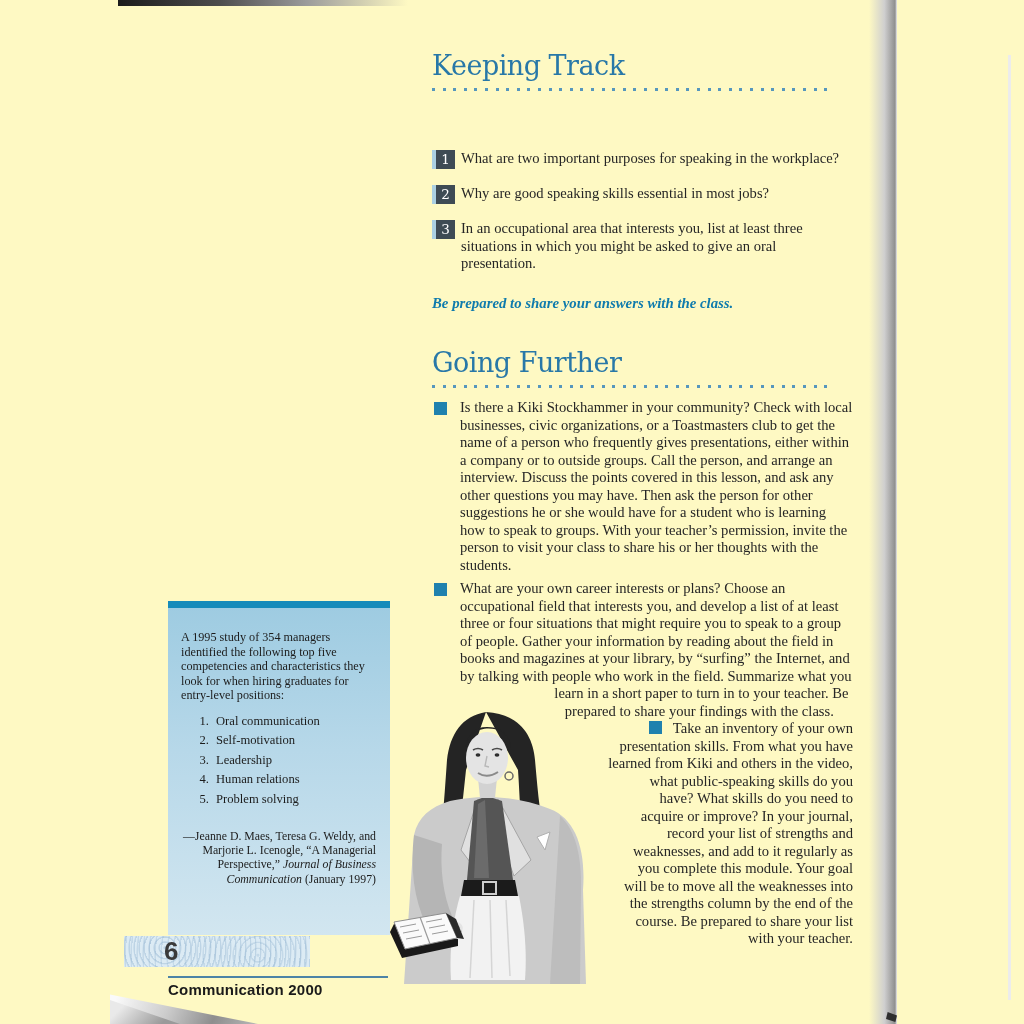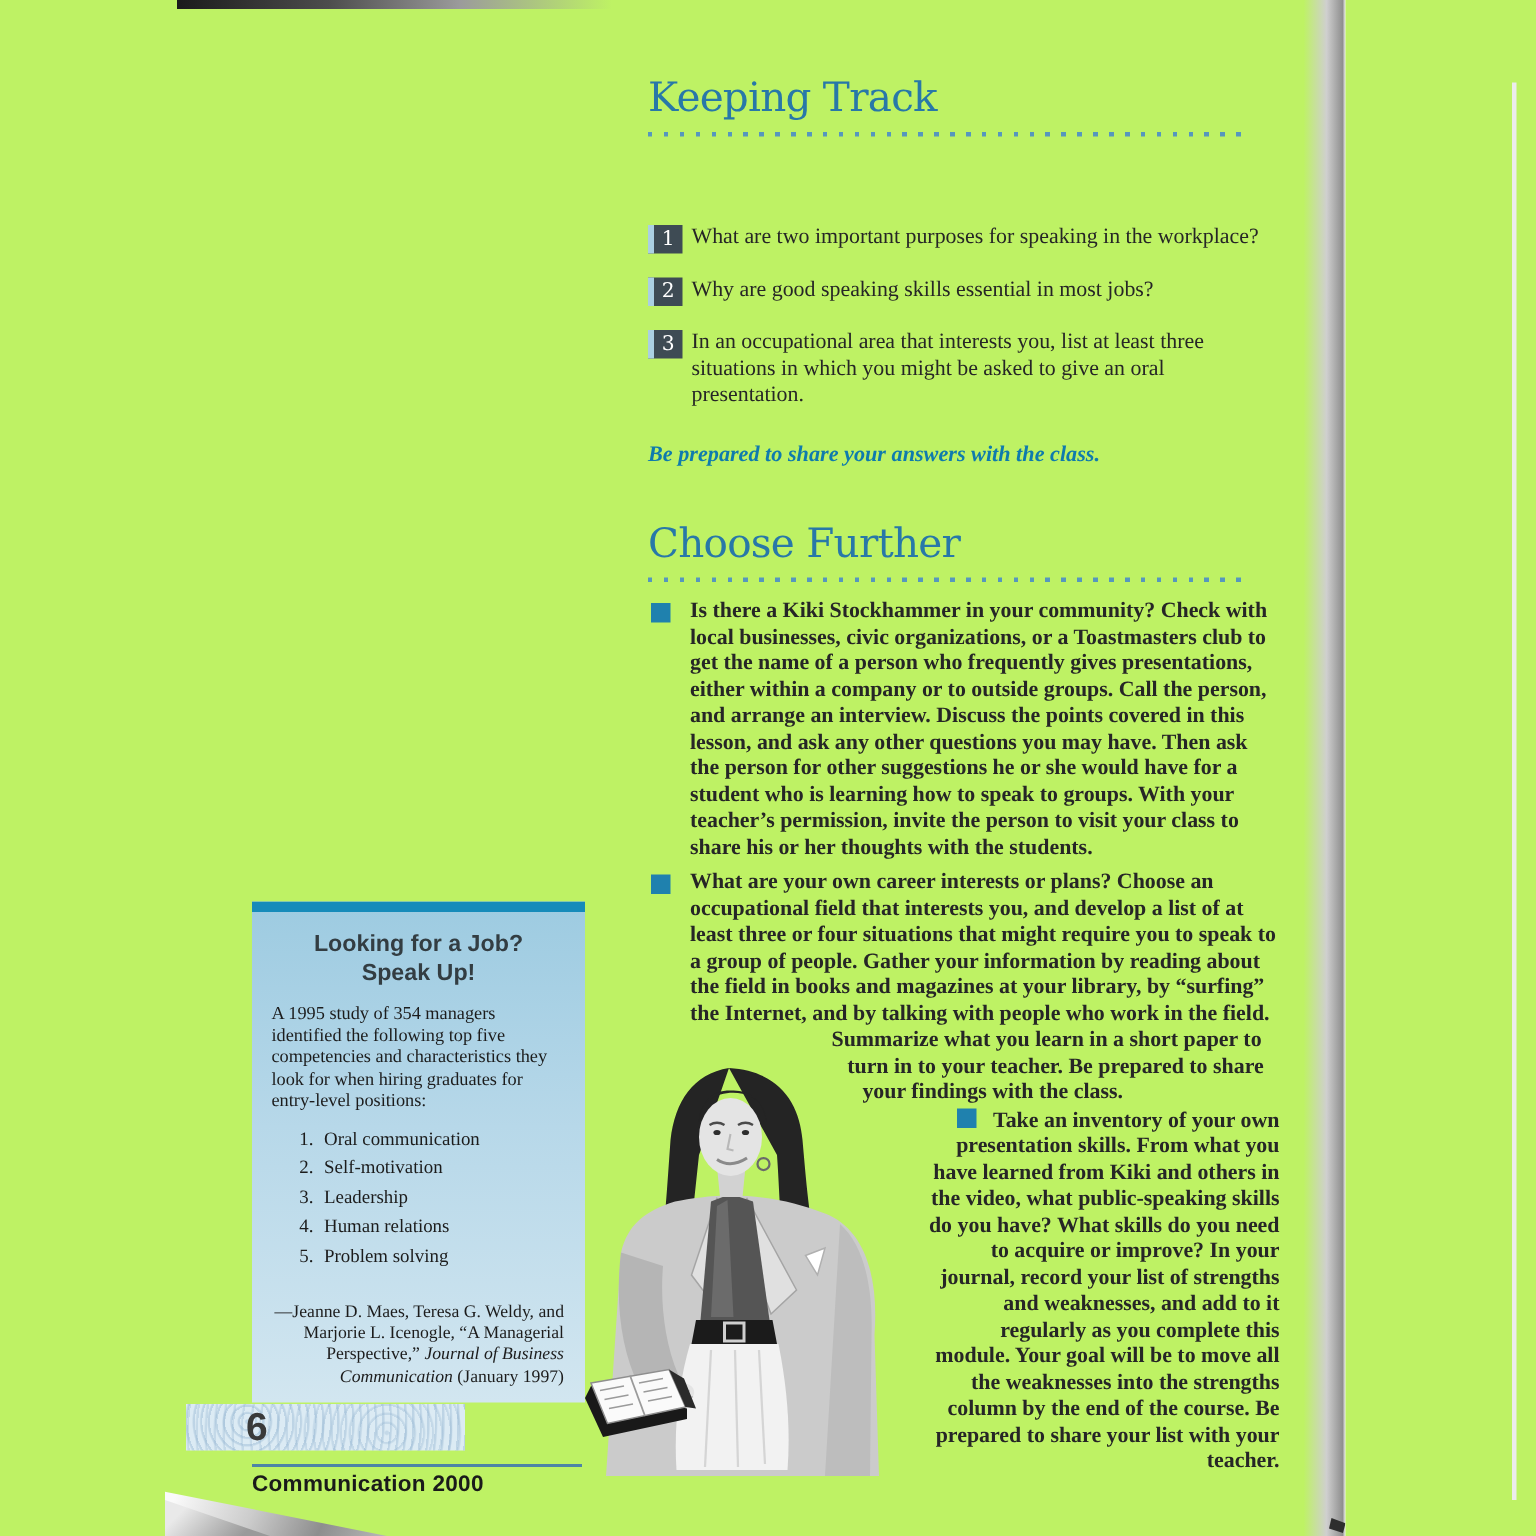--- a/index.html
+++ b/index.html
@@ -1,16 +1,16 @@
 <!DOCTYPE html>
 <html><head>
 <meta charset="utf-8">
 <style>
   html,body{margin:0;padding:0;background:#ffffff;}
-  .stage{position:relative;width:1024px;height:1024px;background:#bef264;overflow:hidden;
+  .stage{position:relative;width:1024px;height:1024px;background:#fef9c3;overflow:hidden;
          font-family:"Liberation Serif",serif;color:#262626;}
   
   .top-strip{position:absolute;left:118px;top:0;width:290px;height:6px;
     background:linear-gradient(to right,#1b1b1b 0%,#4d4d4d 35%,#9b9b9b 65%,rgba(250,250,250,0) 100%);}
   .right-strip{position:absolute;left:869px;top:0;width:28px;height:1024px;
     background:linear-gradient(to right,rgba(205,205,205,0) 0%,#cfcfcf 55%,#8f8f8f 93%,#efefef 100%);}
   .faint-line{position:absolute;left:1008px;top:55px;width:3px;height:945px;background:#ececec;}
   .corner-mark{position:absolute;left:886px;top:1012px;width:11px;height:10px;background:#2e2e2e;
     clip-path:polygon(15% 0,100% 35%,85% 100%,0 70%);}
   .page-curl{position:absolute;left:110px;top:983px;width:148px;height:41px;
@@ -24,21 +24,21 @@
   .col{position:absolute;left:432px;width:421px;}
   .h-section{font-family:"DejaVu Serif",serif;font-size:27px;letter-spacing:-0.5px;color:#2878a8;line-height:32px;}
   .dots{height:3px;width:402px;
     background:repeating-linear-gradient(to right,#5697bd 0 3px,rgba(0,0,0,0) 3px 10.6px);}
   .body-txt{font-size:14.6px;line-height:17.5px;}
   .q-row{display:flex;margin-bottom:16px;}
   .q-badge{flex:0 0 auto;width:19px;height:19px;margin-top:0;background:#3e4b54;border-left:4px solid #abd0e2;
     color:#ffffff;font-family:"DejaVu Serif",serif;font-size:13.5px;line-height:19px;text-align:center;}
   .q-text{margin-left:6px;}
   .callout{font-size:14.8px;line-height:18px;font-weight:bold;font-style:italic;color:#0f7bad;}
-  .bullet{position:relative;margin:0 0 6px 0;padding-left:28px;font-weight:bold;}
+  .bullet{position:relative;margin:0 0 6px 0;padding-left:28px;}
   .bullet .sq{position:absolute;left:2px;top:3px;width:13px;height:13px;background:#1f81ae;}
   .bullet.no-hang{padding-left:0;text-align:right;}
   .sq-inline{display:inline-block;width:13px;height:13px;background:#1f81ae;margin-right:11px;transform:translateY(1px);}
   .figure-float{float:left;width:225px;height:404px;margin-left:-42px;
     shape-outside:polygon(0 128px,118px 128px,136px 160px,158px 188px,192px 220px,207px 258px,207px 318px,196px 368px,192px 404px,0 404px);
     shape-margin:7px;}
   .figure-float svg{display:block;margin-top:128px;}
 
   
   .sidebar{position:absolute;left:168px;top:601px;width:222px;height:334px;overflow:hidden;
@@ -90,21 +90,21 @@
     </div>
     <div class="q-row">
       <div class="q-badge">3</div>
       <div class="q-text body-txt">In an occupational area that interests you, list at least three situations in which you might be asked to give an oral presentation.</div>
     </div>
   </div>
 
   <div class="col callout" style="top:294px;">Be prepared to share your answers with the class.</div>
 
   <div class="col" style="top:347px;">
-    <div class="h-section">Choose Further</div>
+    <div class="h-section">Going Further</div>
   </div>
   <div class="col dots" style="top:385px;"></div>
 
   <div class="col body-txt" style="top:399px;">
     <p class="bullet">
       <span class="sq"></span><span>Is there a Kiki Stockhammer in your community? Check with local businesses, civic organizations, or a Toastmasters club to get the name of a person who frequently gives presentations, either within a company or to outside groups. Call the person, and arrange an interview. Discuss the points covered in this lesson, and ask any other questions you may have. Then ask the person for other suggestions he or she would have for a student who is learning how to speak to groups. With your teacher’s permission, invite the person to visit your class to share his or her thoughts with the students.</span>
     </p>
 
     <div class="figure-float">
       <svg width="225" height="276" viewBox="0 0 225 276">
@@ -156,24 +156,20 @@
       <span class="sq"></span><span>What are your own career interests or plans? Choose an occupational field that interests you, and develop a list of at least three or four situations that might require you to speak to a group of people. Gather your information by reading about the field in books and magazines at your library, by “surfing” the Internet, and by talking with people who work in the field. Summarize what you learn in a short paper to turn in to your teacher. Be prepared to share your findings with the class.</span>
     </p>
     <p class="bullet no-hang">
       <span class="sq-inline"></span><span>Take an inventory of your own presentation skills. From what you have learned from Kiki and others in the video, what public-speaking skills do you have? What skills do you need to acquire or improve? In your journal, record your list of strengths and weaknesses, and add to it regularly as you complete this module. Your goal will be to move all the weaknesses into the strengths column by the end of the course. Be prepared to share your list with your teacher.</span>
     </p>
   </div>
 
   <div class="sidebar">
     <div class="sidebar-topbar"></div>
     <div class="sidebar-inner">
-      <div class="sb-title">
-        <div>Looking for a Job?</div>
-        <div>Speak Up!</div>
-      </div>
       <div class="sb-intro">A 1995 study of 354 managers identified the following top five competencies and characteristics they look for when hiring graduates for entry-level positions:</div>
       <div class="sb-list">
         <div class="sb-item">
           <span class="n">1.</span>
           <span>Oral communication</span>
         </div>
         <div class="sb-item">
           <span class="n">2.</span>
           <span>Self-motivation</span>
         </div>

